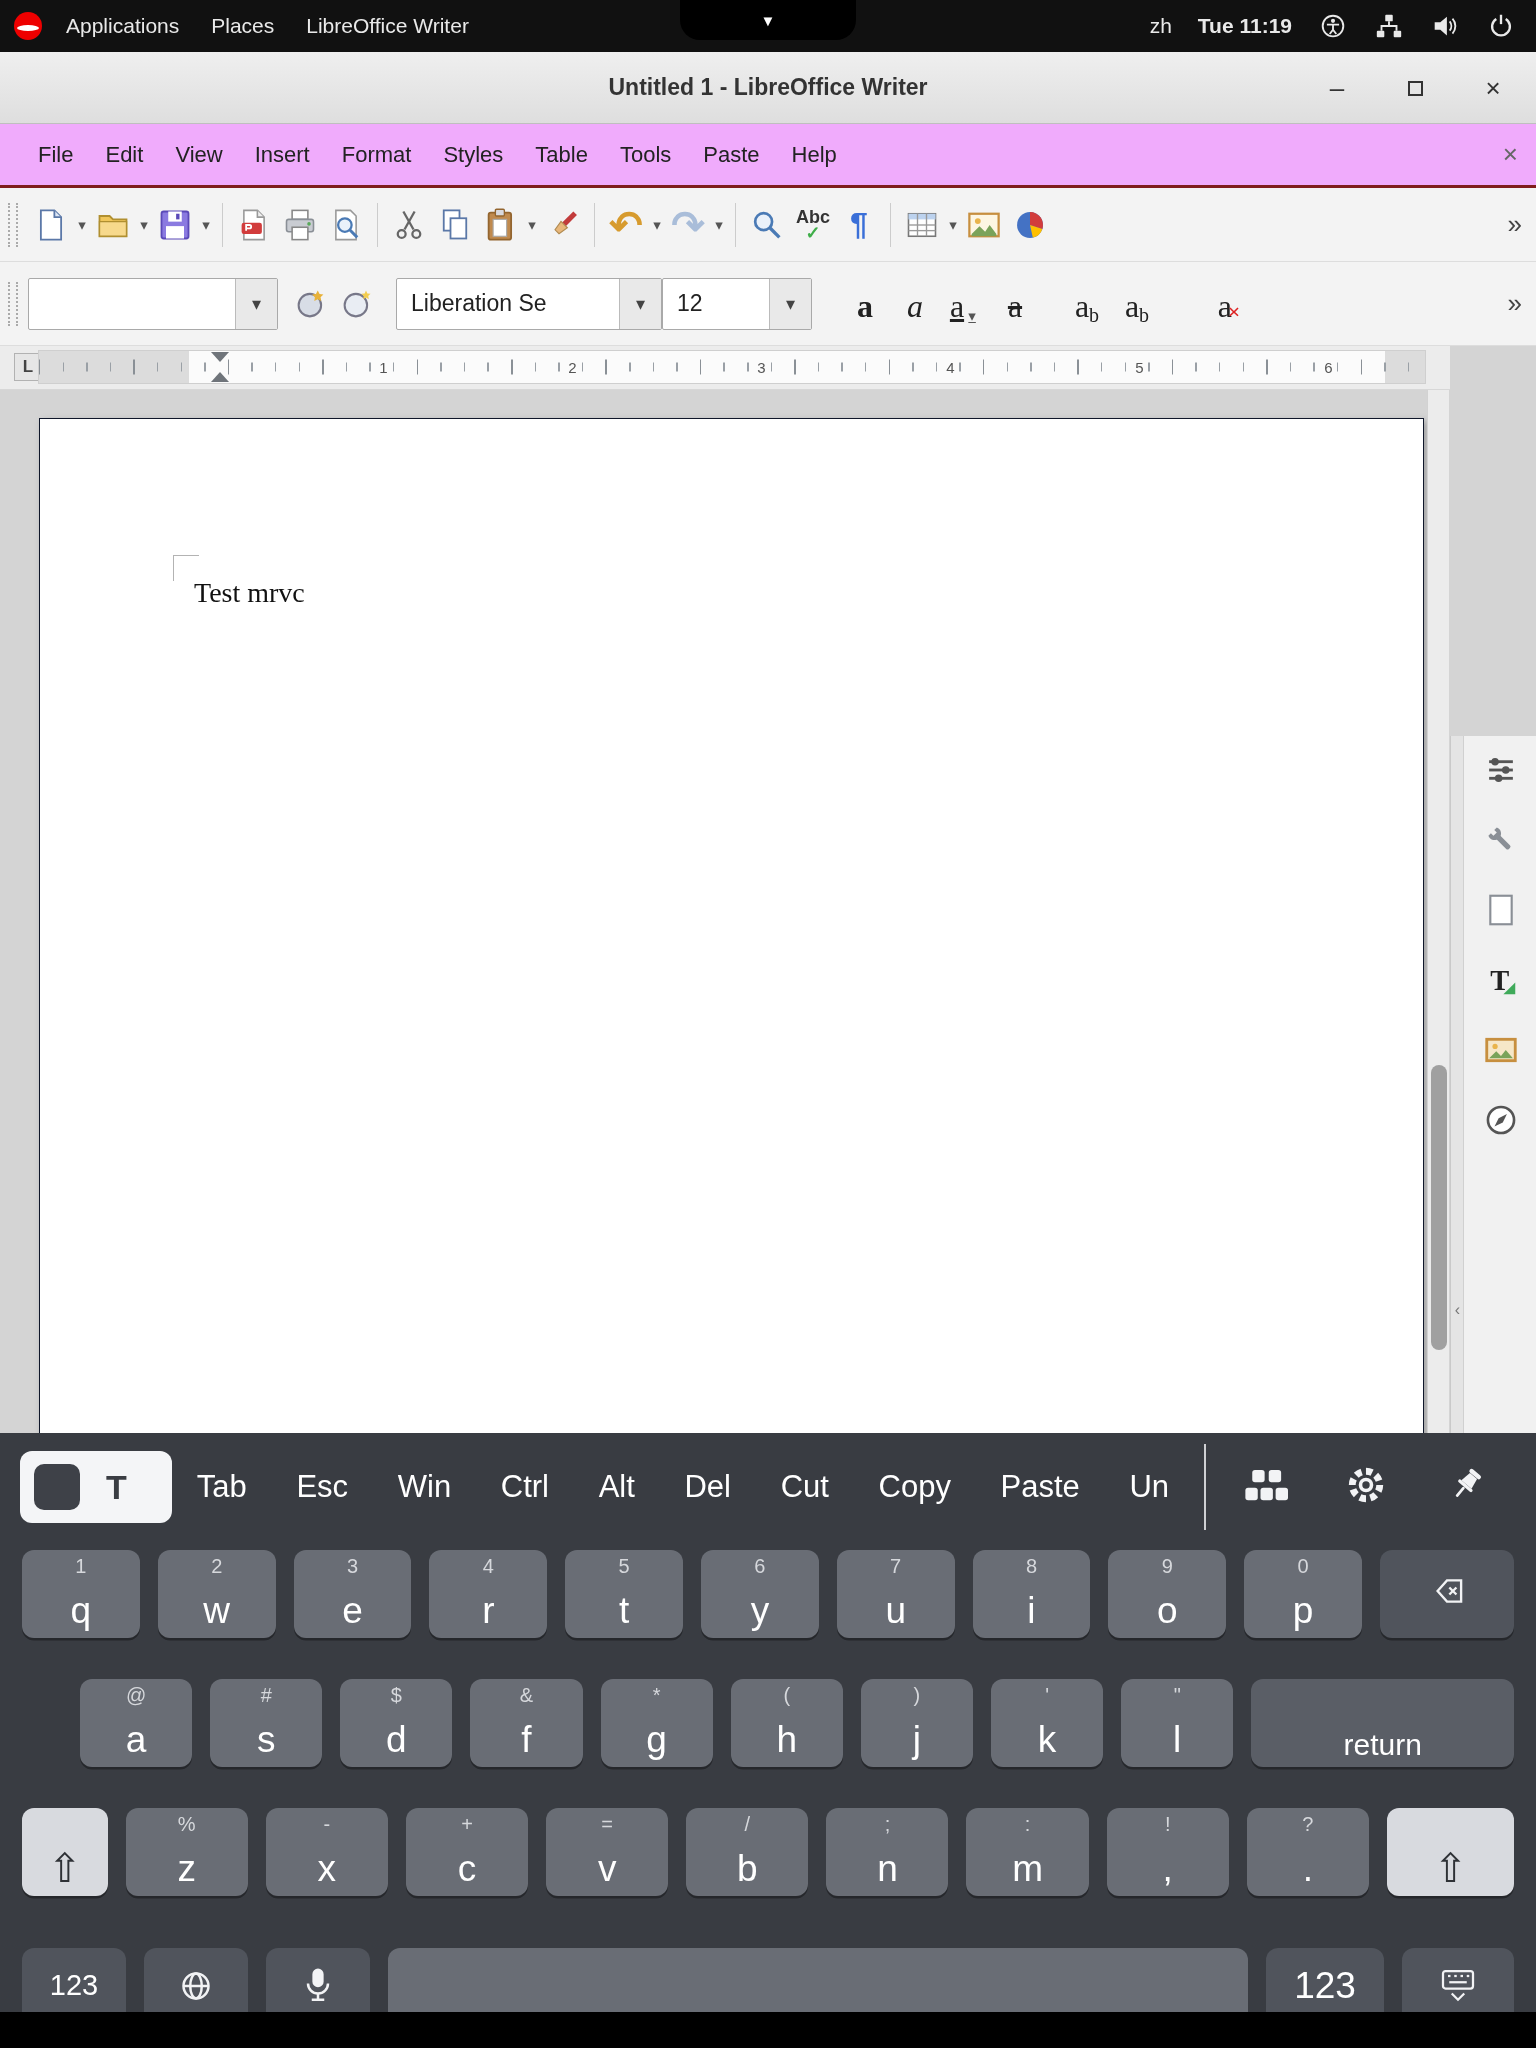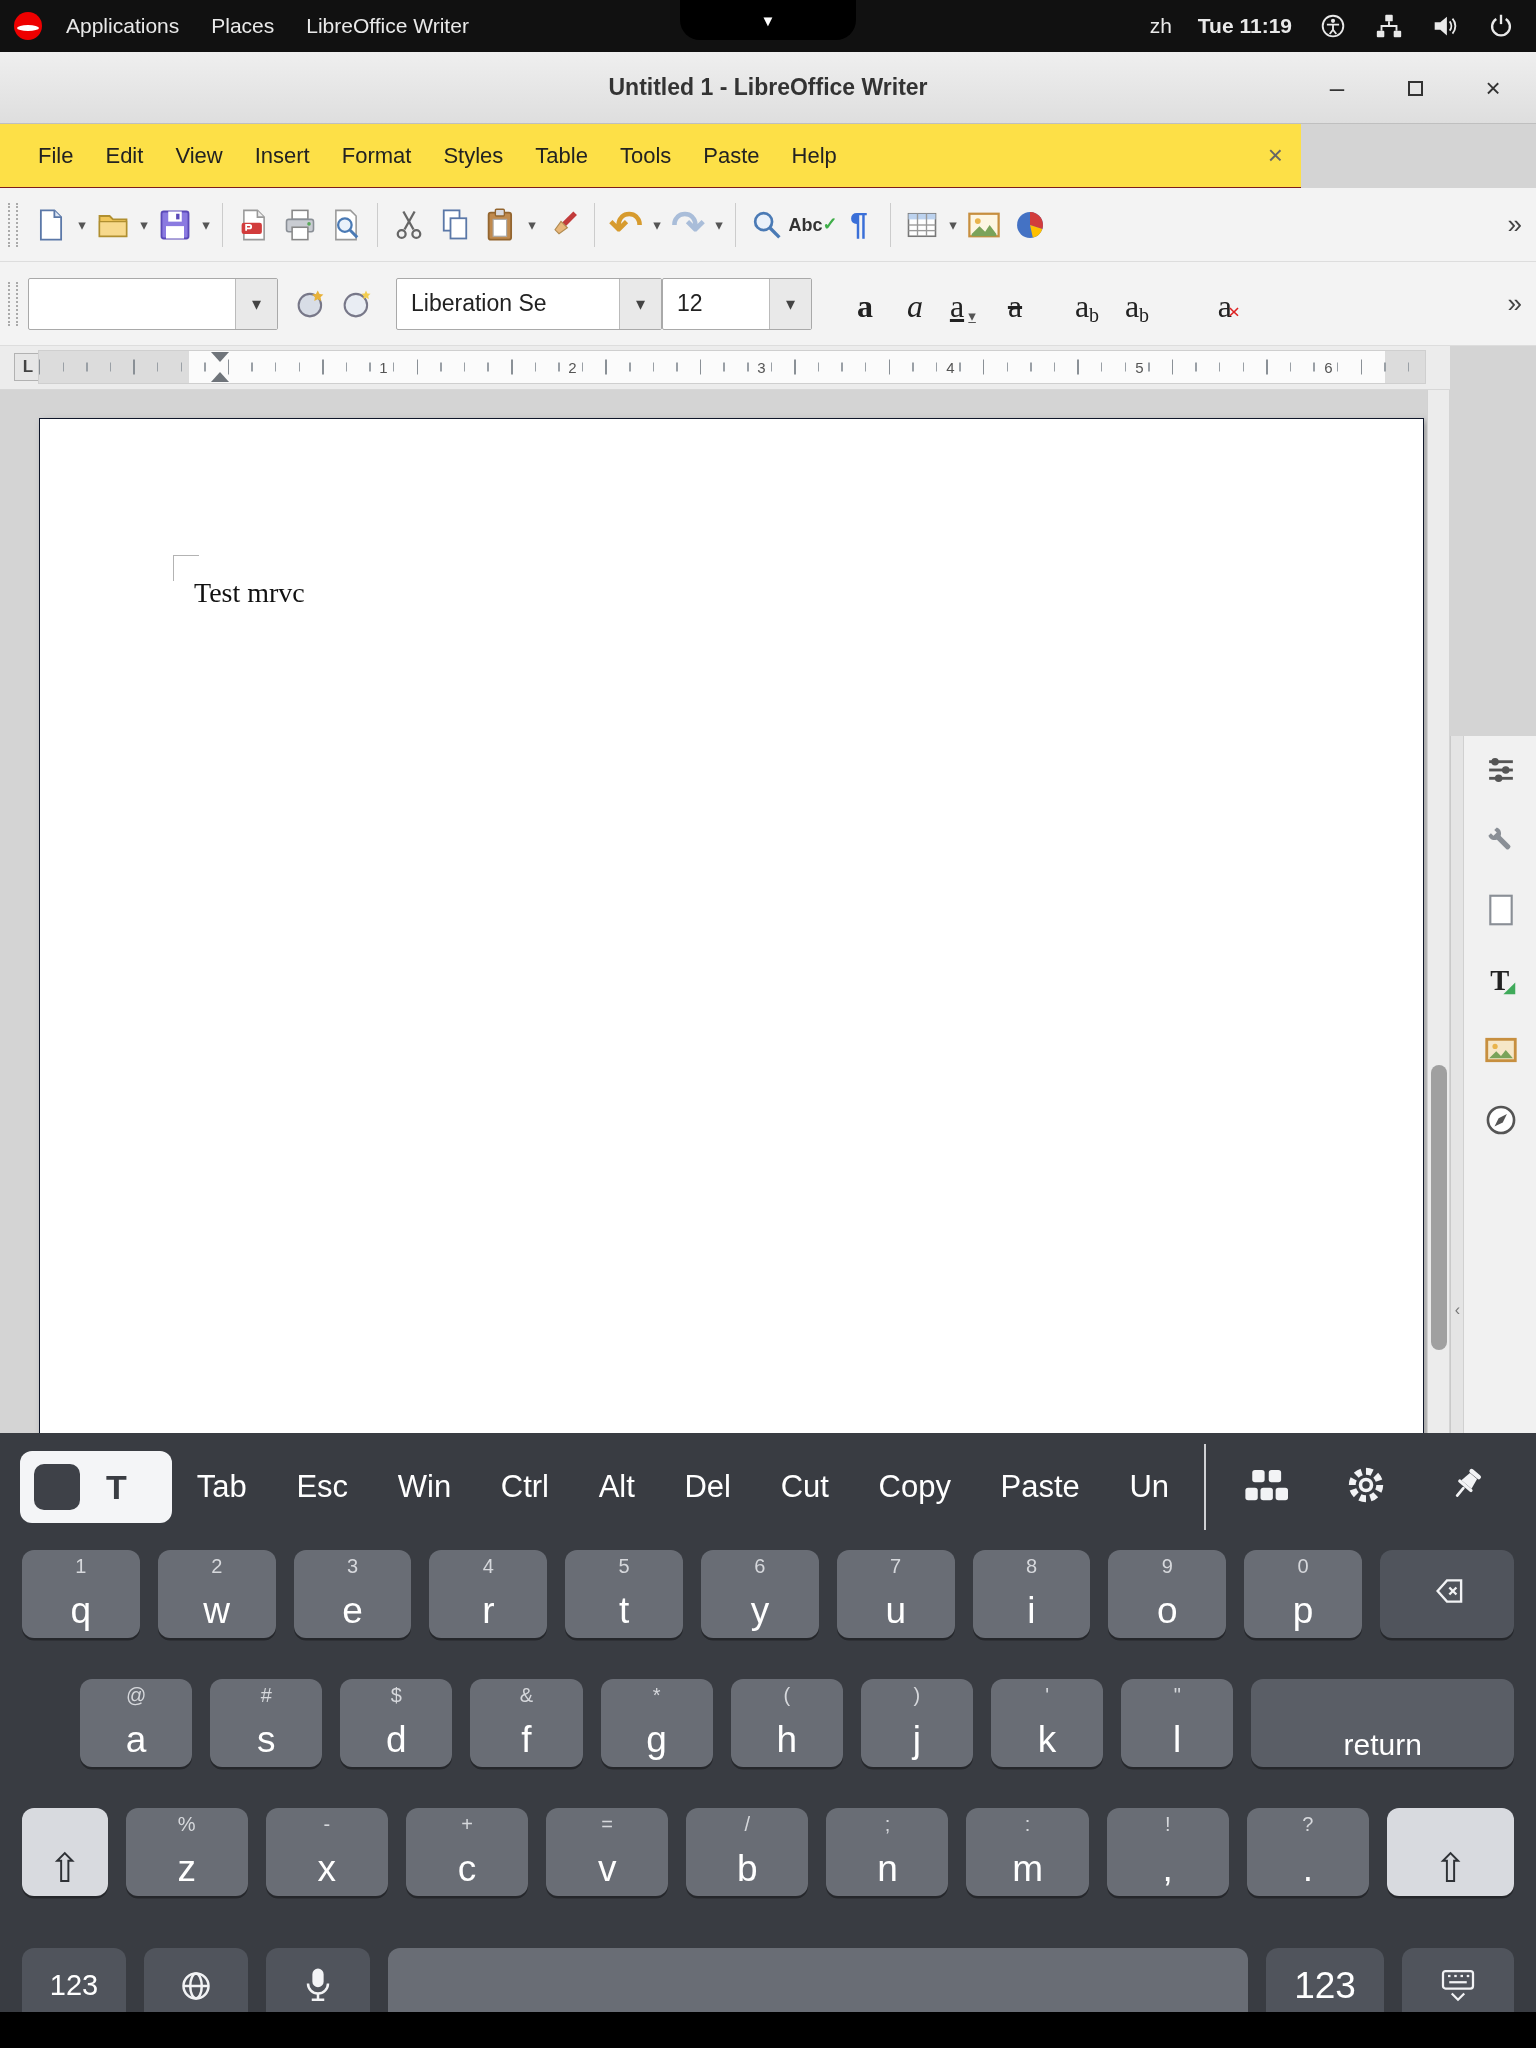--- a/index.html
+++ b/index.html
@@ -18,37 +18,37 @@
   .sysicon{width:30px;height:30px;display:flex;align-items:center;justify-content:center}
 
   
   .titlebar{position:absolute;top:52px;left:0;width:1536px;height:72px;background:linear-gradient(#efefef,#dedede);border-bottom:1px solid #bfbfbf;display:flex;align-items:center;justify-content:center}
   .titlebar .title{font-size:23px;font-weight:bold;color:#333}
   .wctrls{position:absolute;right:26px;top:0;height:72px;display:flex;align-items:center;gap:44px}
   .wbtn{width:34px;height:34px;display:flex;align-items:center;justify-content:center;font-size:26px;color:#333}
   .restore-box{width:15px;height:15px;border:2px solid #333}
 
   
-  .menubar{position:absolute;top:124px;left:0;width:1301px;height:64px;background:#fde047;display:flex;align-items:center;padding-left:22px;border-bottom:1px solid #7f1d1d}
+  .menubar{position:absolute;top:124px;left:0;width:1536px;height:64px;background:#f0abfc;display:flex;align-items:center;padding-left:22px;border-bottom:3px solid #7f1d1d}
   .menu-item{font-size:22px;color:#222;padding:0 16px;height:64px;display:flex;align-items:center}
   .menubar .doc-close{margin-left:auto;margin-right:18px;color:#666;font-size:26px}
 
   
   .tb{position:absolute;left:0;width:1536px;background:#f3f3f3;display:flex;align-items:center;border-bottom:1px solid #ddd}
   .tb1{top:188px;height:74px}
   .tb2{top:262px;height:84px}
   .grip{width:10px;height:44px;border-left:2px dotted #aaa;border-right:2px dotted #aaa;margin:0 10px 0 8px}
   .tbi{width:46px;height:50px;display:flex;align-items:center;justify-content:center;border-radius:4px}
   .tbi svg{width:36px;height:36px}
   .caret{font-size:15px;color:#555;width:16px;text-align:center}
   .sep{width:1px;height:44px;background:#ccc;margin:0 8px}
   .glyph-undo{font-size:40px;color:#d79b2e;font-weight:bold;line-height:1}
   .glyph-redo{font-size:40px;color:#a9bdd9;font-weight:bold;line-height:1}
   .glyph-pilcrow{font-size:32px;color:#3a6fd8;font-weight:bold}
-  .spellbox{display:flex;flex-direction:row;align-items:center;line-height:1}
+  .spellbox{display:flex;flex-direction:column;align-items:center;line-height:1}
   .spellbox .abc{font-size:18px;font-weight:bold;color:#333}
   .spellbox .chk{font-size:18px;color:#3fae49;font-weight:bold;margin-top:-2px}
   .tb-overflow{margin-left:auto;margin-right:14px;font-size:26px;color:#444}
   .combo{display:flex;align-items:stretch;height:52px;background:#fff;border:1px solid #a9a9a9;border-radius:2px}
   .combo .val{padding:0 14px;font-size:23px;color:#222;display:flex;align-items:center}
   .combo .arrow{width:42px;background:#e9e9e9;border-left:1px solid #bbb;display:flex;align-items:center;justify-content:center;color:#444;font-size:18px}
   .fmt{font-family:"Liberation Serif",serif;font-size:32px;color:#222;min-width:50px;height:54px;display:flex;align-items:flex-end;justify-content:center;padding-bottom:6px}
   .fmt.b{font-weight:bold}.fmt.i{font-style:italic}
   .fmt.u span{text-decoration:underline}.fmt.s span{text-decoration:line-through}
   .fmt sup{font-size:20px;line-height:1}.fmt sub{font-size:20px;line-height:1}

